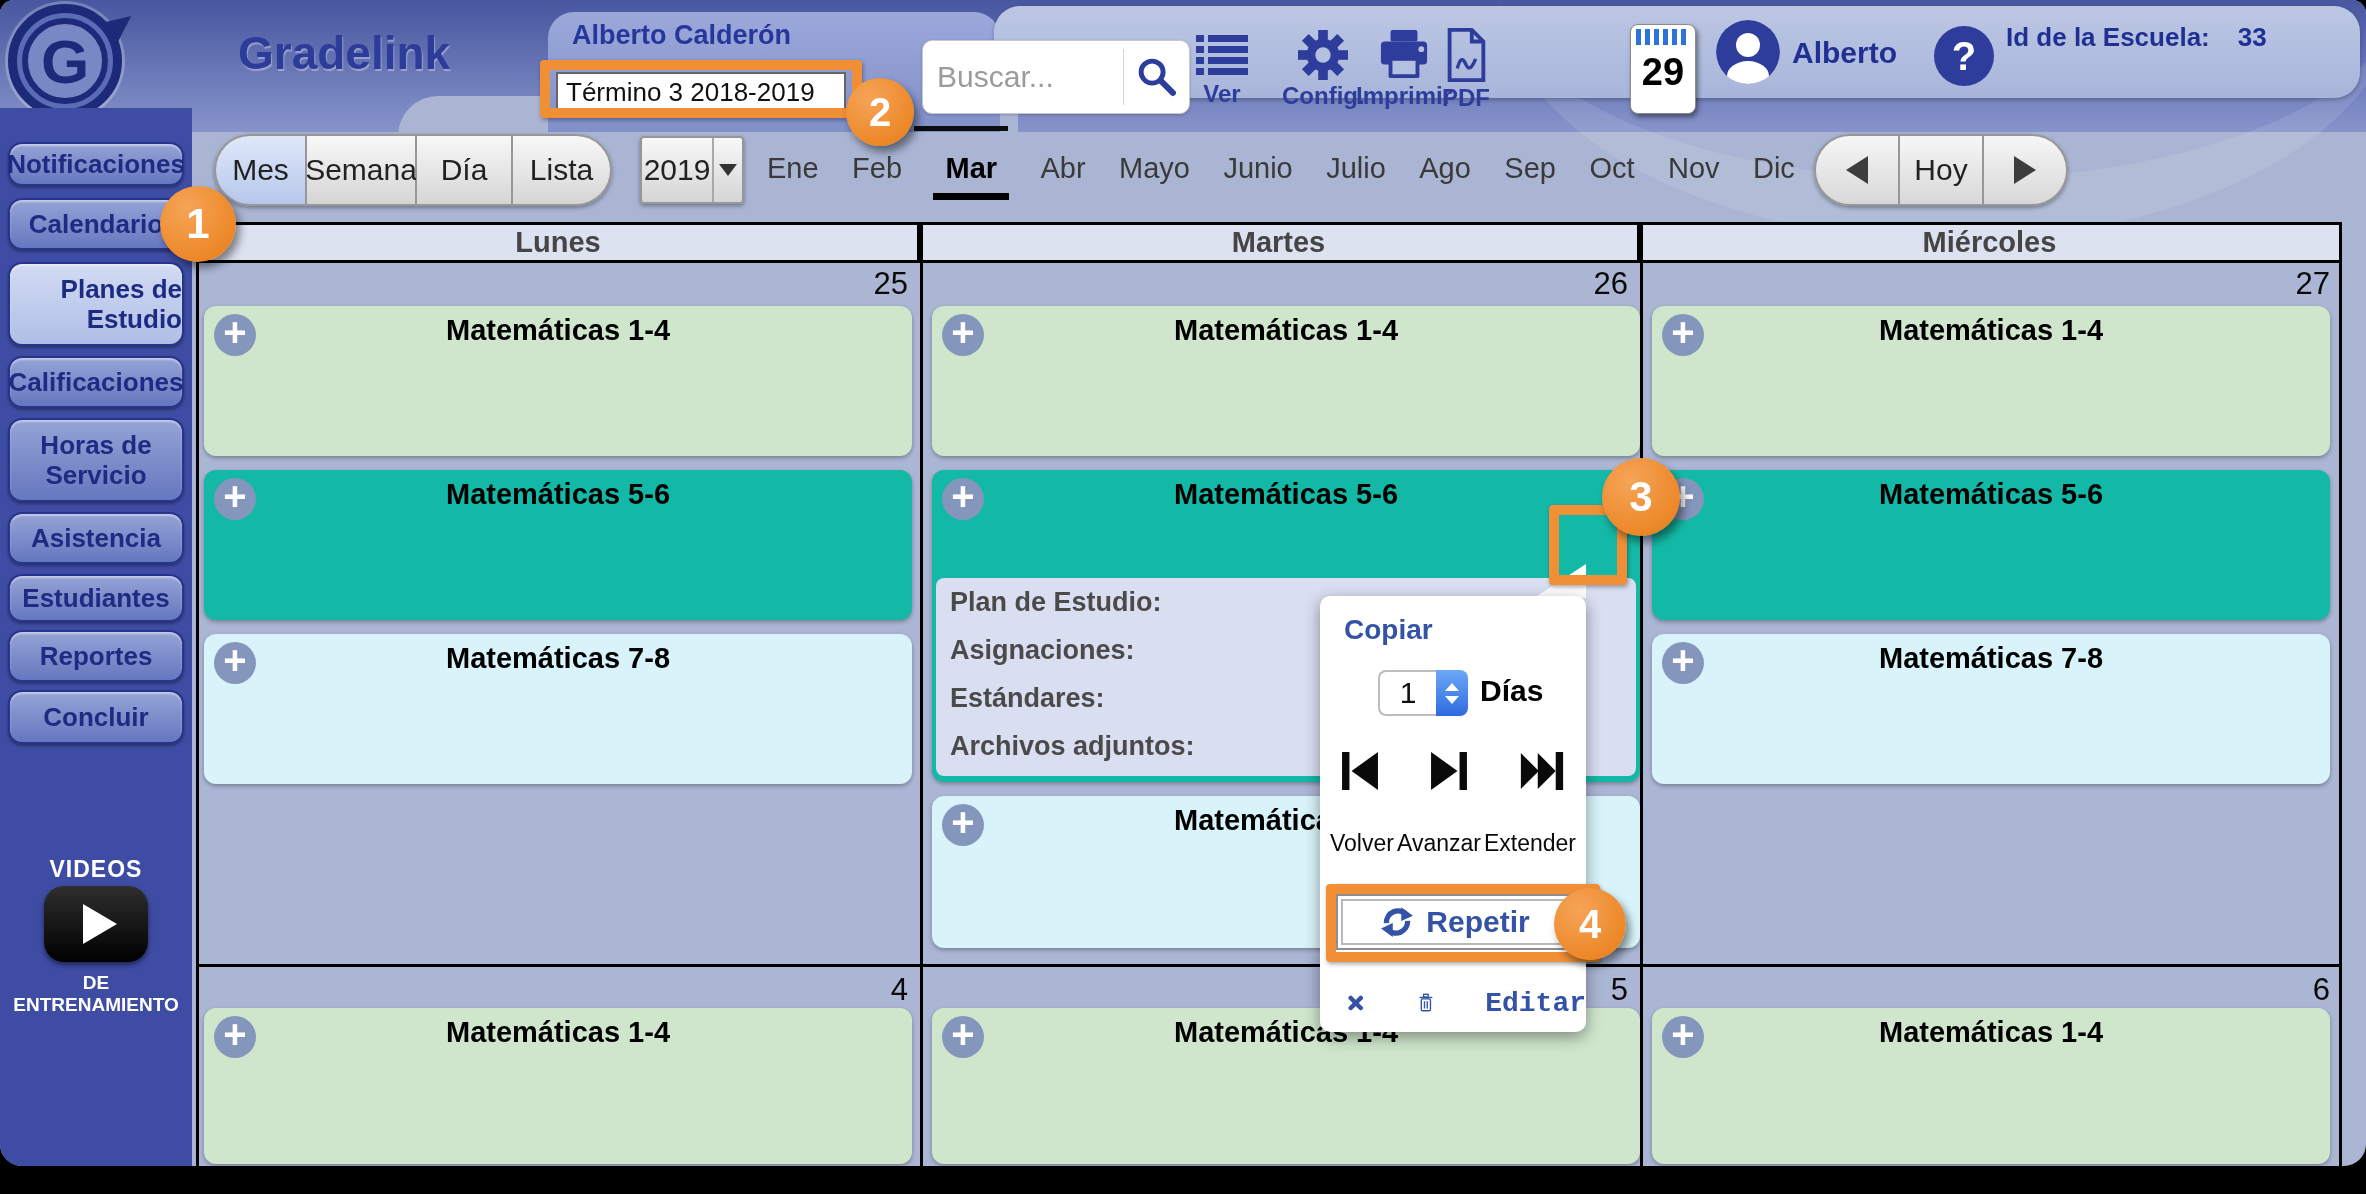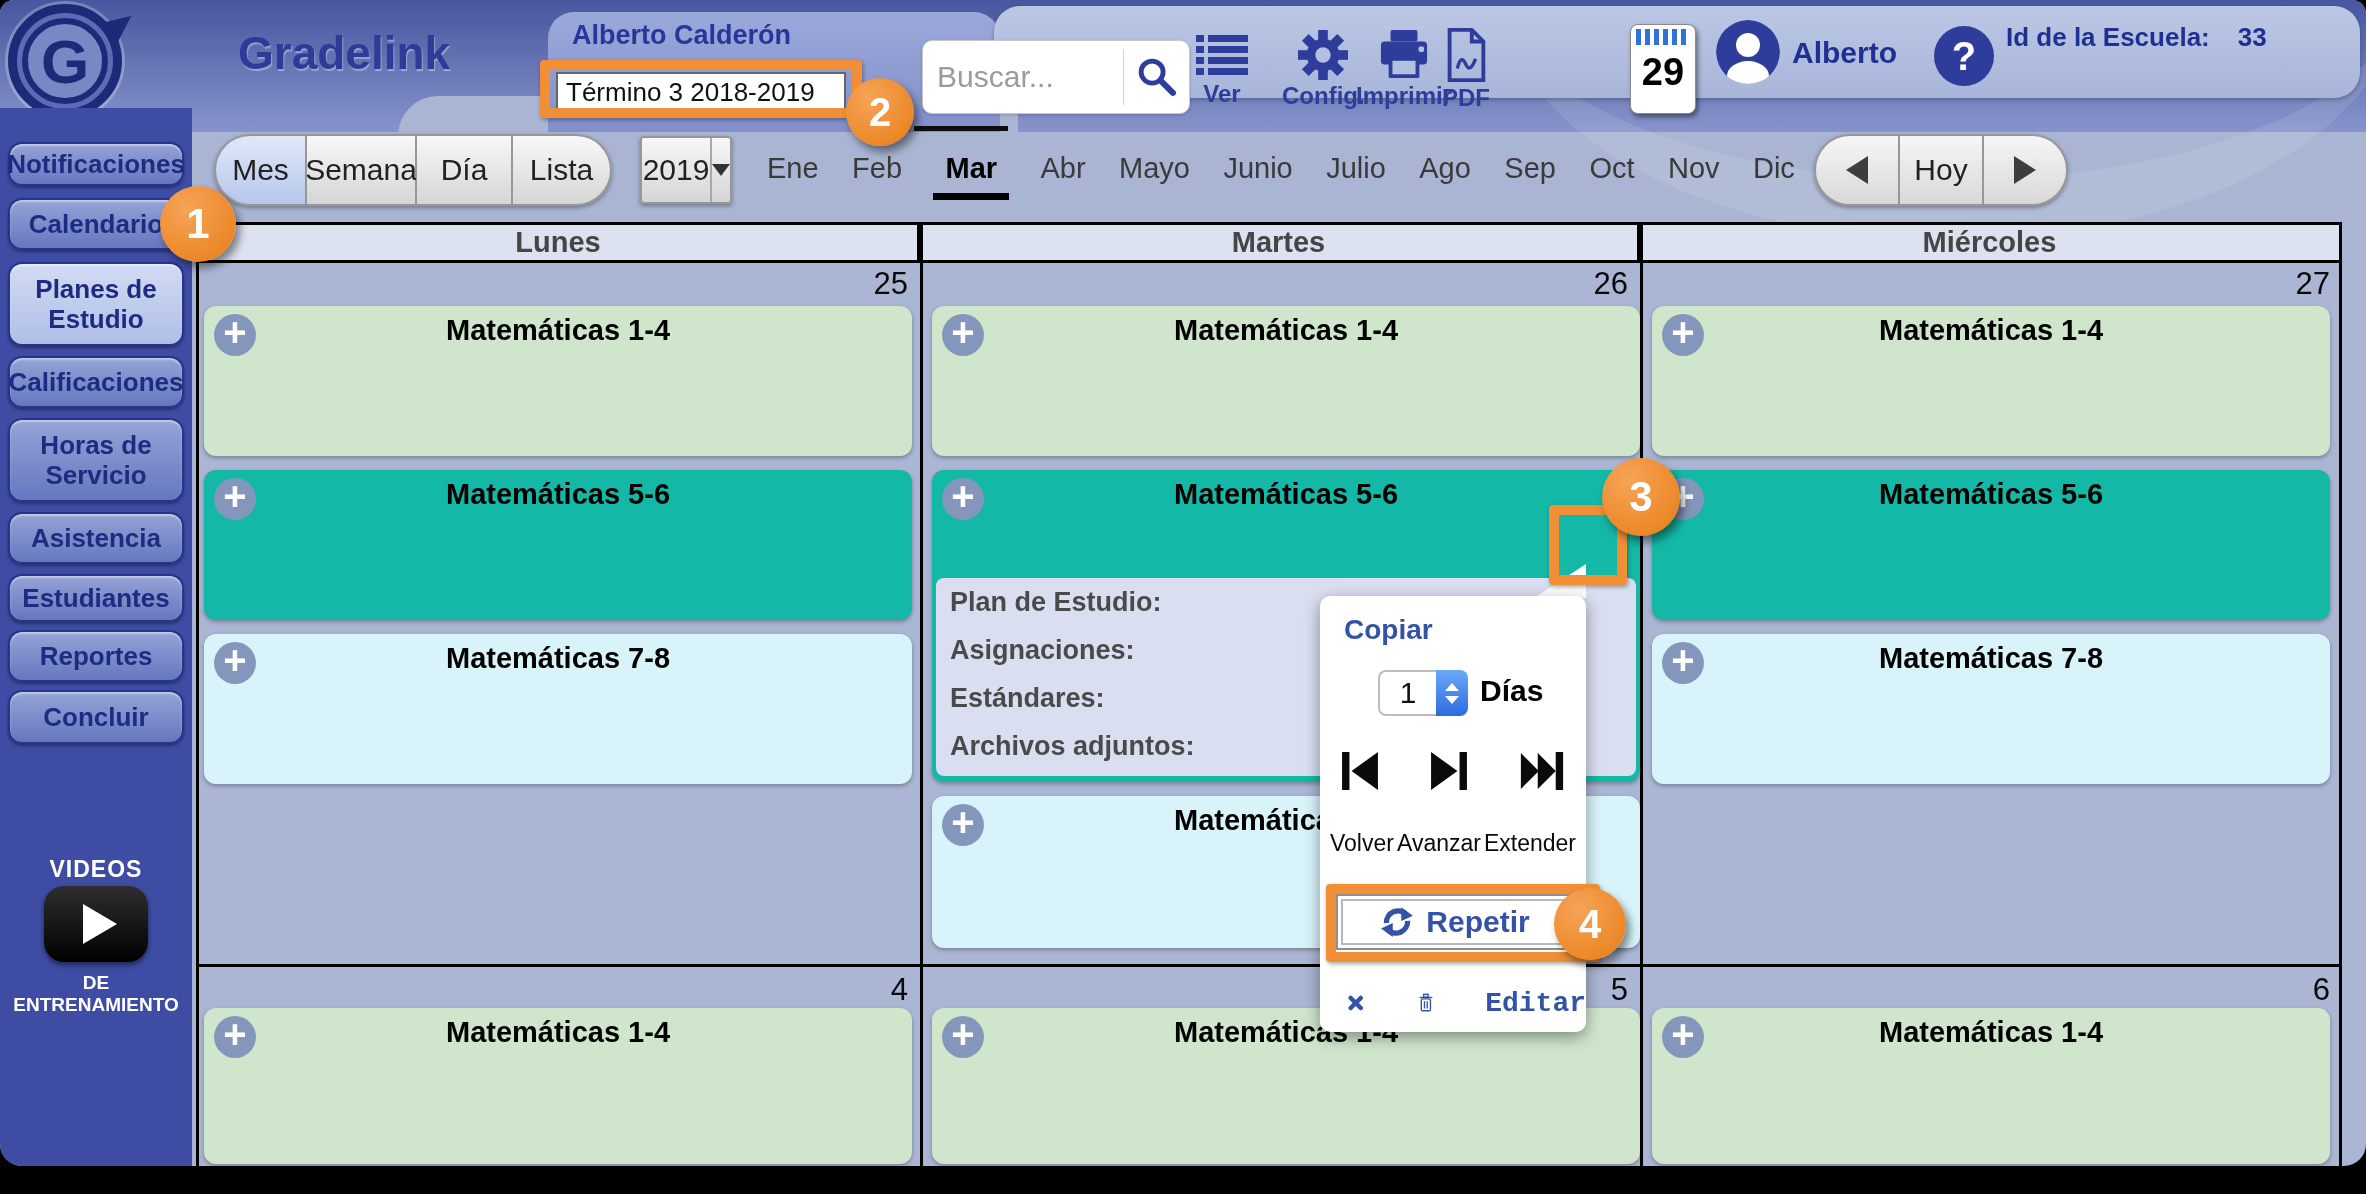--- a/index.html
+++ b/index.html
@@ -44,21 +44,21 @@
   .help-q { color:#fff; font-size:40px; font-weight:bold; }
   .help-q::before { content:"?"; }
   .school-id { position:absolute; left:2006px; top:22px; display:flex; gap:28px; font-size:26px; font-weight:bold; color:#203092; z-index:4; }
 
   
   .views { position:absolute; left:214px; top:134px; height:72px; display:flex; z-index:4; border-radius:36px; box-shadow:0 2px 4px rgba(0,0,0,.35); }
   .vbtn { height:72px; display:flex; align-items:center; justify-content:center; font-size:30px; color:#222; background:linear-gradient(#f8f8f8,#d5d5d5); border:2px solid #979797; border-left-width:1px; border-right-width:1px; }
   .vbtn:first-child { border-radius:36px 0 0 36px; border-left-width:2px; }
   .vbtn:last-child { border-radius:0 36px 36px 0; border-right-width:2px; }
   .vbtn.selected { background:linear-gradient(#dfe8f9,#b7c7ec); }
-  .yearbox { position:absolute; left:640px; top:136px; width:92px; height:68px; display:flex; background:linear-gradient(#f8f8f8,#d5d5d5); border:2px solid #979797; border-radius:4px; z-index:4; box-shadow:0 2px 4px rgba(0,0,0,.35); }
+  .yearbox { position:absolute; left:640px; top:136px; width:104px; height:68px; display:flex; background:linear-gradient(#f8f8f8,#d5d5d5); border:2px solid #979797; border-radius:4px; z-index:4; box-shadow:0 2px 4px rgba(0,0,0,.35); }
   .year-val { width:70px; display:flex; align-items:center; justify-content:center; font-size:30px; color:#222; }
   .year-caret { flex:1; border-left:2px solid #a9a9a9; display:flex; align-items:center; justify-content:center; }
   .caret-down { width:0; height:0; border-left:9px solid transparent; border-right:9px solid transparent; border-top:12px solid #333; }
   .months { position:absolute; left:765px; top:152px; width:1032px; display:flex; justify-content:space-between; align-items:flex-start; font-size:29px; color:#3a3a3a; z-index:4; }
   .month { padding:0 2px; }
   .month.selected { font-weight:bold; color:#000; border-bottom:7px solid #000; padding:0 12px 8px; }
   .pill { position:absolute; left:1814px; top:134px; width:254px; height:72px; display:flex; border:2px solid #979797; border-radius:36px; overflow:hidden; z-index:4; box-shadow:0 2px 4px rgba(0,0,0,.35); }
   .pill > div { flex:1; display:flex; align-items:center; justify-content:center; background:linear-gradient(#f6f6f6,#d8d8d8); font-size:30px; color:#222; }
   .pill > div + div { border-left:2px solid #979797; }
   .tri-prev { width:0; height:0; border-top:14px solid transparent; border-bottom:14px solid transparent; border-right:22px solid #3d3d3d; }
@@ -253,21 +253,21 @@
       </div>
     <div>Hoy</div>
     <div>
         <div class="tri-next"></div>
       </div>
   </div>
 
   <div class="sidebar">
     <div class="side-btn" style="top:34px; height:44px;">Notificaciones</div>
     <div class="side-btn" style="top:90px; height:52px;">Calendario</div>
-    <div class="side-btn active" style="top:154px; height:84px;">Planes de Estudio</div>
+    <div class="side-btn active" style="top:154px; height:84px;text-align:right;">Planes de Estudio</div>
     <div class="side-btn" style="top:248px; height:52px;">Calificaciones</div>
     <div class="side-btn" style="top:310px; height:84px;">Horas de Servicio</div>
     <div class="side-btn" style="top:404px; height:52px;">Asistencia</div>
     <div class="side-btn" style="top:466px; height:48px;">Estudiantes</div>
     <div class="side-btn" style="top:522px; height:52px;">Reportes</div>
     <div class="side-btn" style="top:582px; height:54px;">Concluir</div>
     <div class="videos-label">VIDEOS</div>
     <div class="play-btn">
         <div class="play-tri"></div>
       </div>

